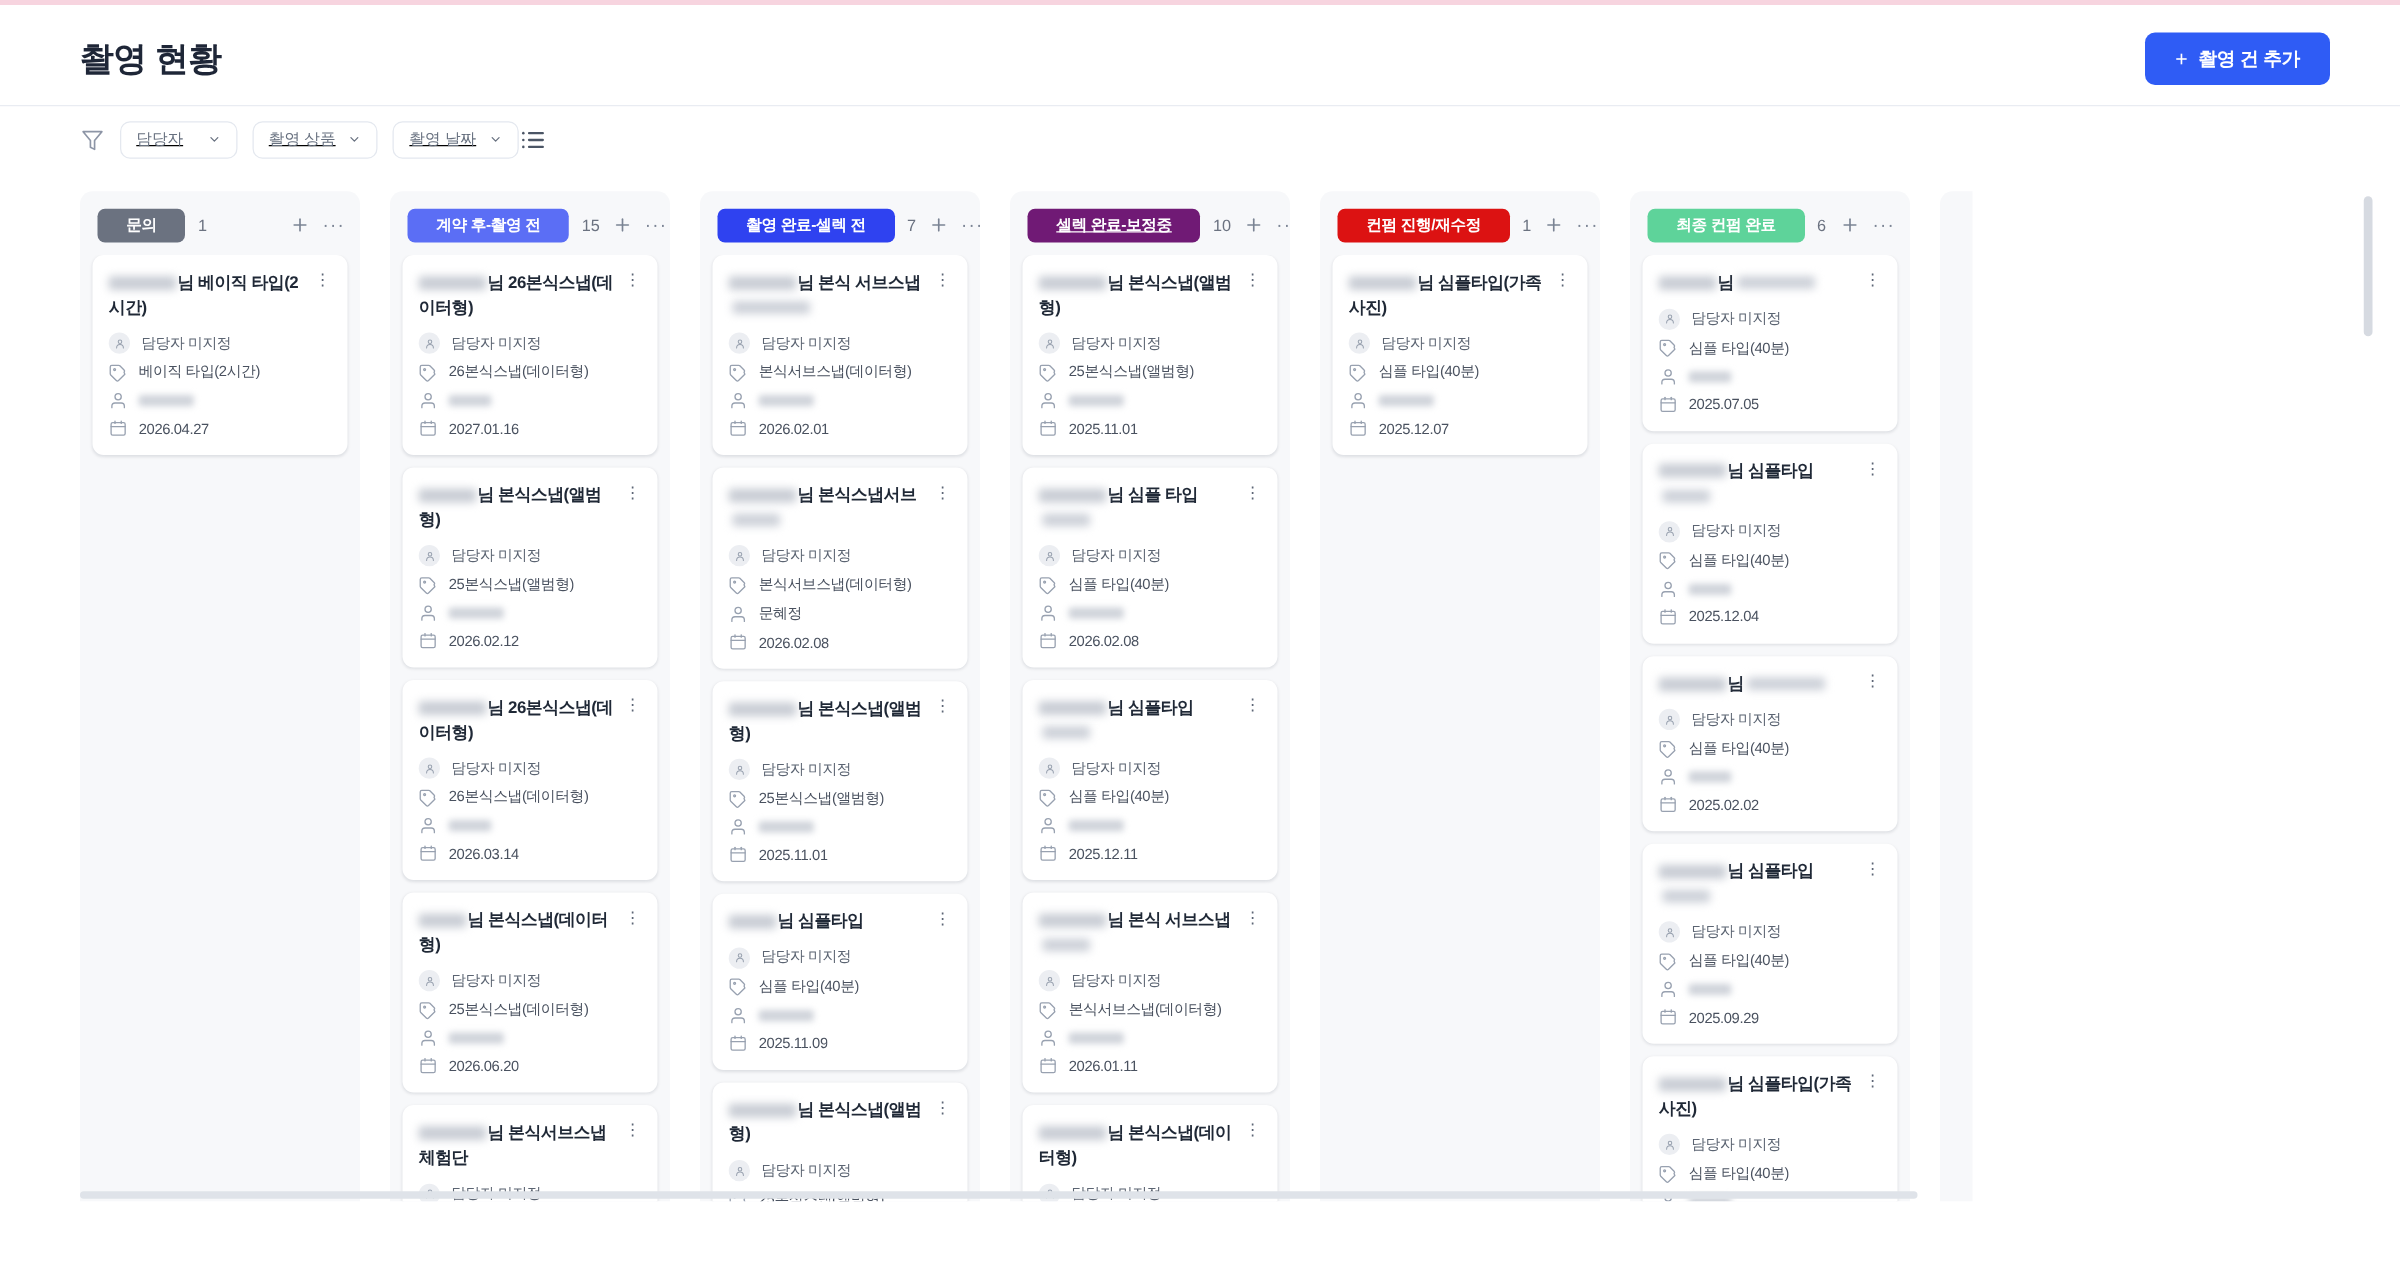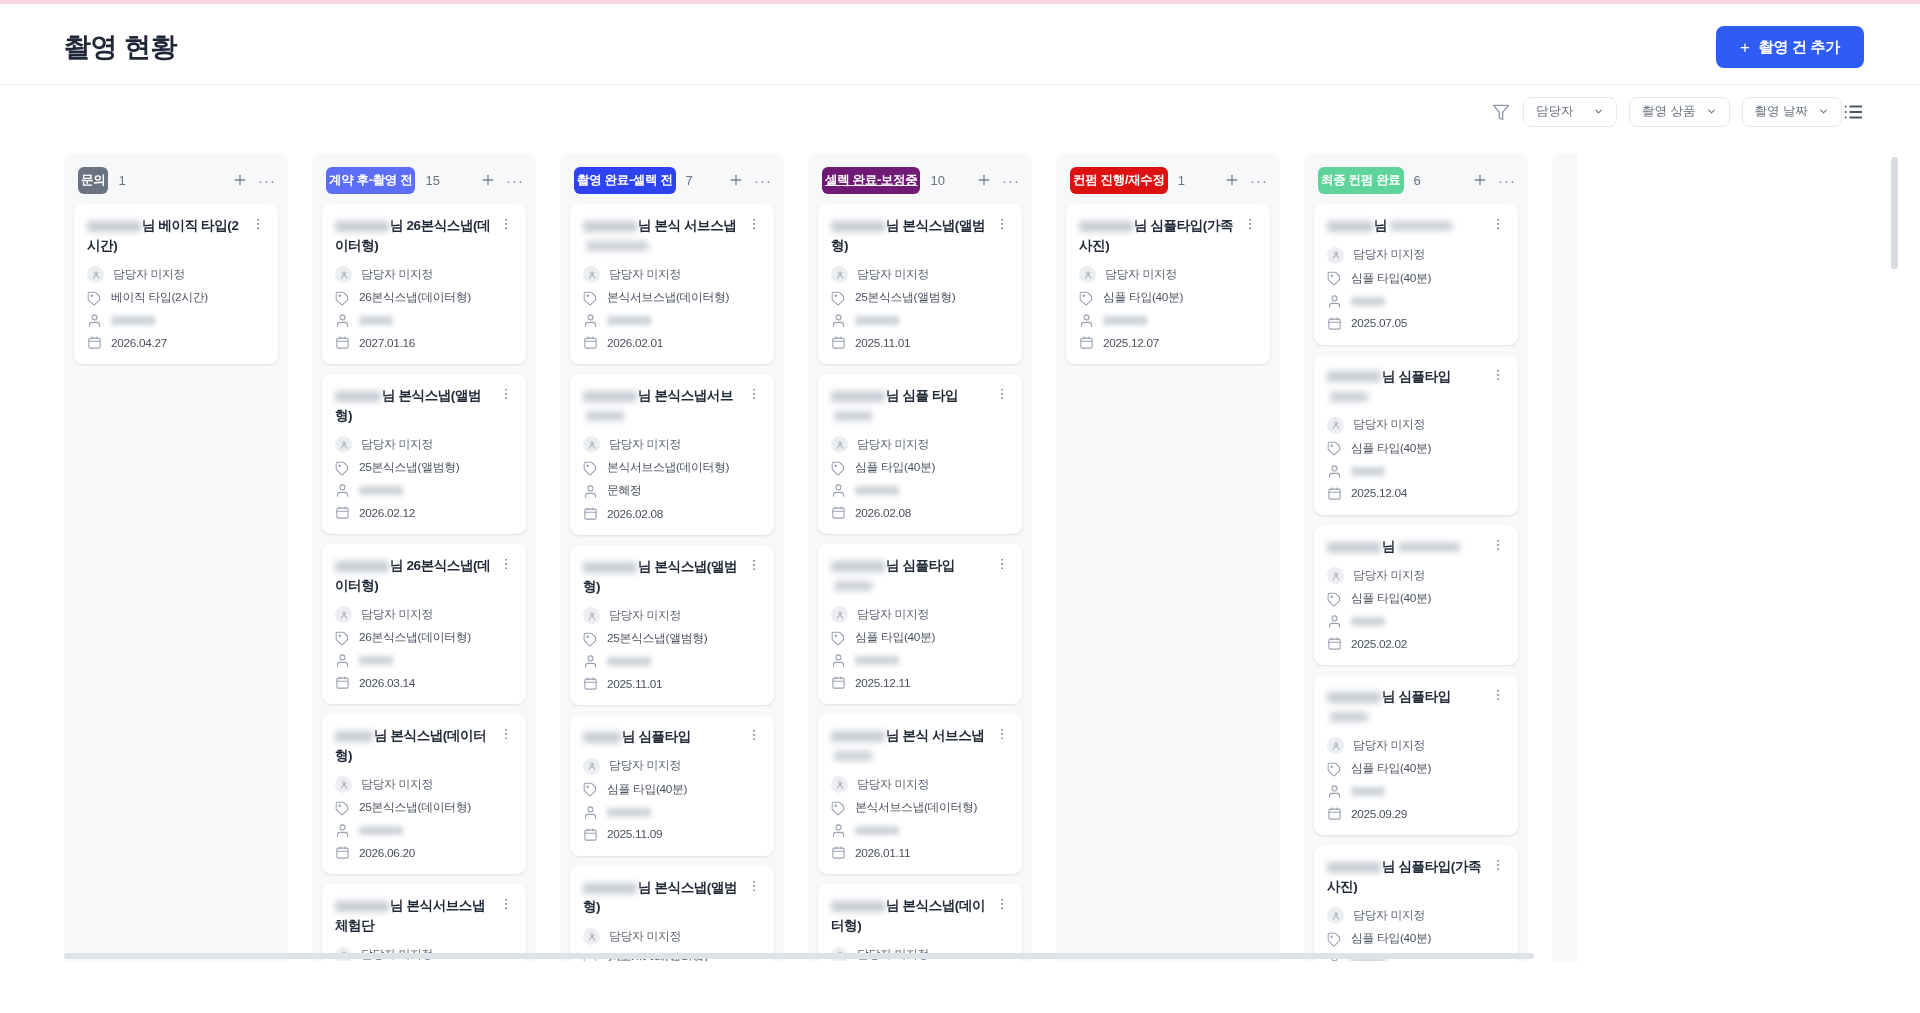--- a/index.html
+++ b/index.html
@@ -33,23 +33,24 @@
     height: 42px; padding: 0 24px; font-size: 15px; font-weight: 600;
     display: flex; align-items: center; gap: 9px; cursor: pointer;
     font-family: inherit; letter-spacing: -0.3px;
   }
   .add-btn .plus { font-size: 17px; font-weight: 400; line-height: 1; }
 
   .divider { height: 1px; background: #e9ecf2; margin: 0 0 0 0; }
 
   
   .filterbar {
-    display: flex; align-items: center; justify-content: flex-end;
+    display: flex; align-items: center; justify-content: flex-start;
     padding: 12px 56px 12px 64px;
     flex: 0 0 auto;
+    text-decoration: underline;
   }
   .filters { display: flex; align-items: center; gap: 12px; }
   .funnel-icon { width: 20px; height: 20px; color: #8d95a6; display:block; }
   .chip {
     border: 1px solid #e4e8ef; border-radius: 8px; background: #fff;
     height: 30px; padding: 0 12px; display: flex; align-items: center;
     gap: 10px; font-size: 12.5px; color: #67707f; cursor: pointer;
     font-family: inherit; white-space: nowrap;
   }
   .chip .chev { width: 11px; height: 11px; flex: 0 0 auto; }
@@ -69,21 +70,21 @@
   .column {
     width: 224px; flex: 0 0 224px; height: 856px;
     background: #f7f8fa; border-radius: 10px;
     display: flex; flex-direction: column; overflow: hidden;
   }
   .col-head {
     display: flex; align-items: center; padding: 14px 12px 10px 14px;
     gap: 10px; flex: 0 0 auto;
   }
   .col-badge {
-    border-radius: 6px; padding: 5px 3px; font-size: 12.5px;
+    border-radius: 6px; padding: 5px 23px; font-size: 12.5px;
     font-weight: 700; color: #fff; white-space: nowrap; letter-spacing: -0.3px;
   }
   .col-count { font-size: 13px; color: #6b7280; font-weight: 500; }
   .col-actions { margin-left: auto; display: flex; align-items: center; gap: 10px; }
   .icon-btn {
     width: 16px; height: 16px; color: #7b8494; cursor: pointer;
     display: flex; align-items: center; justify-content: center;
   }
   .dots-h { font-size: 15px; line-height: 1; color: #7b8494; letter-spacing: 1px; }
 

